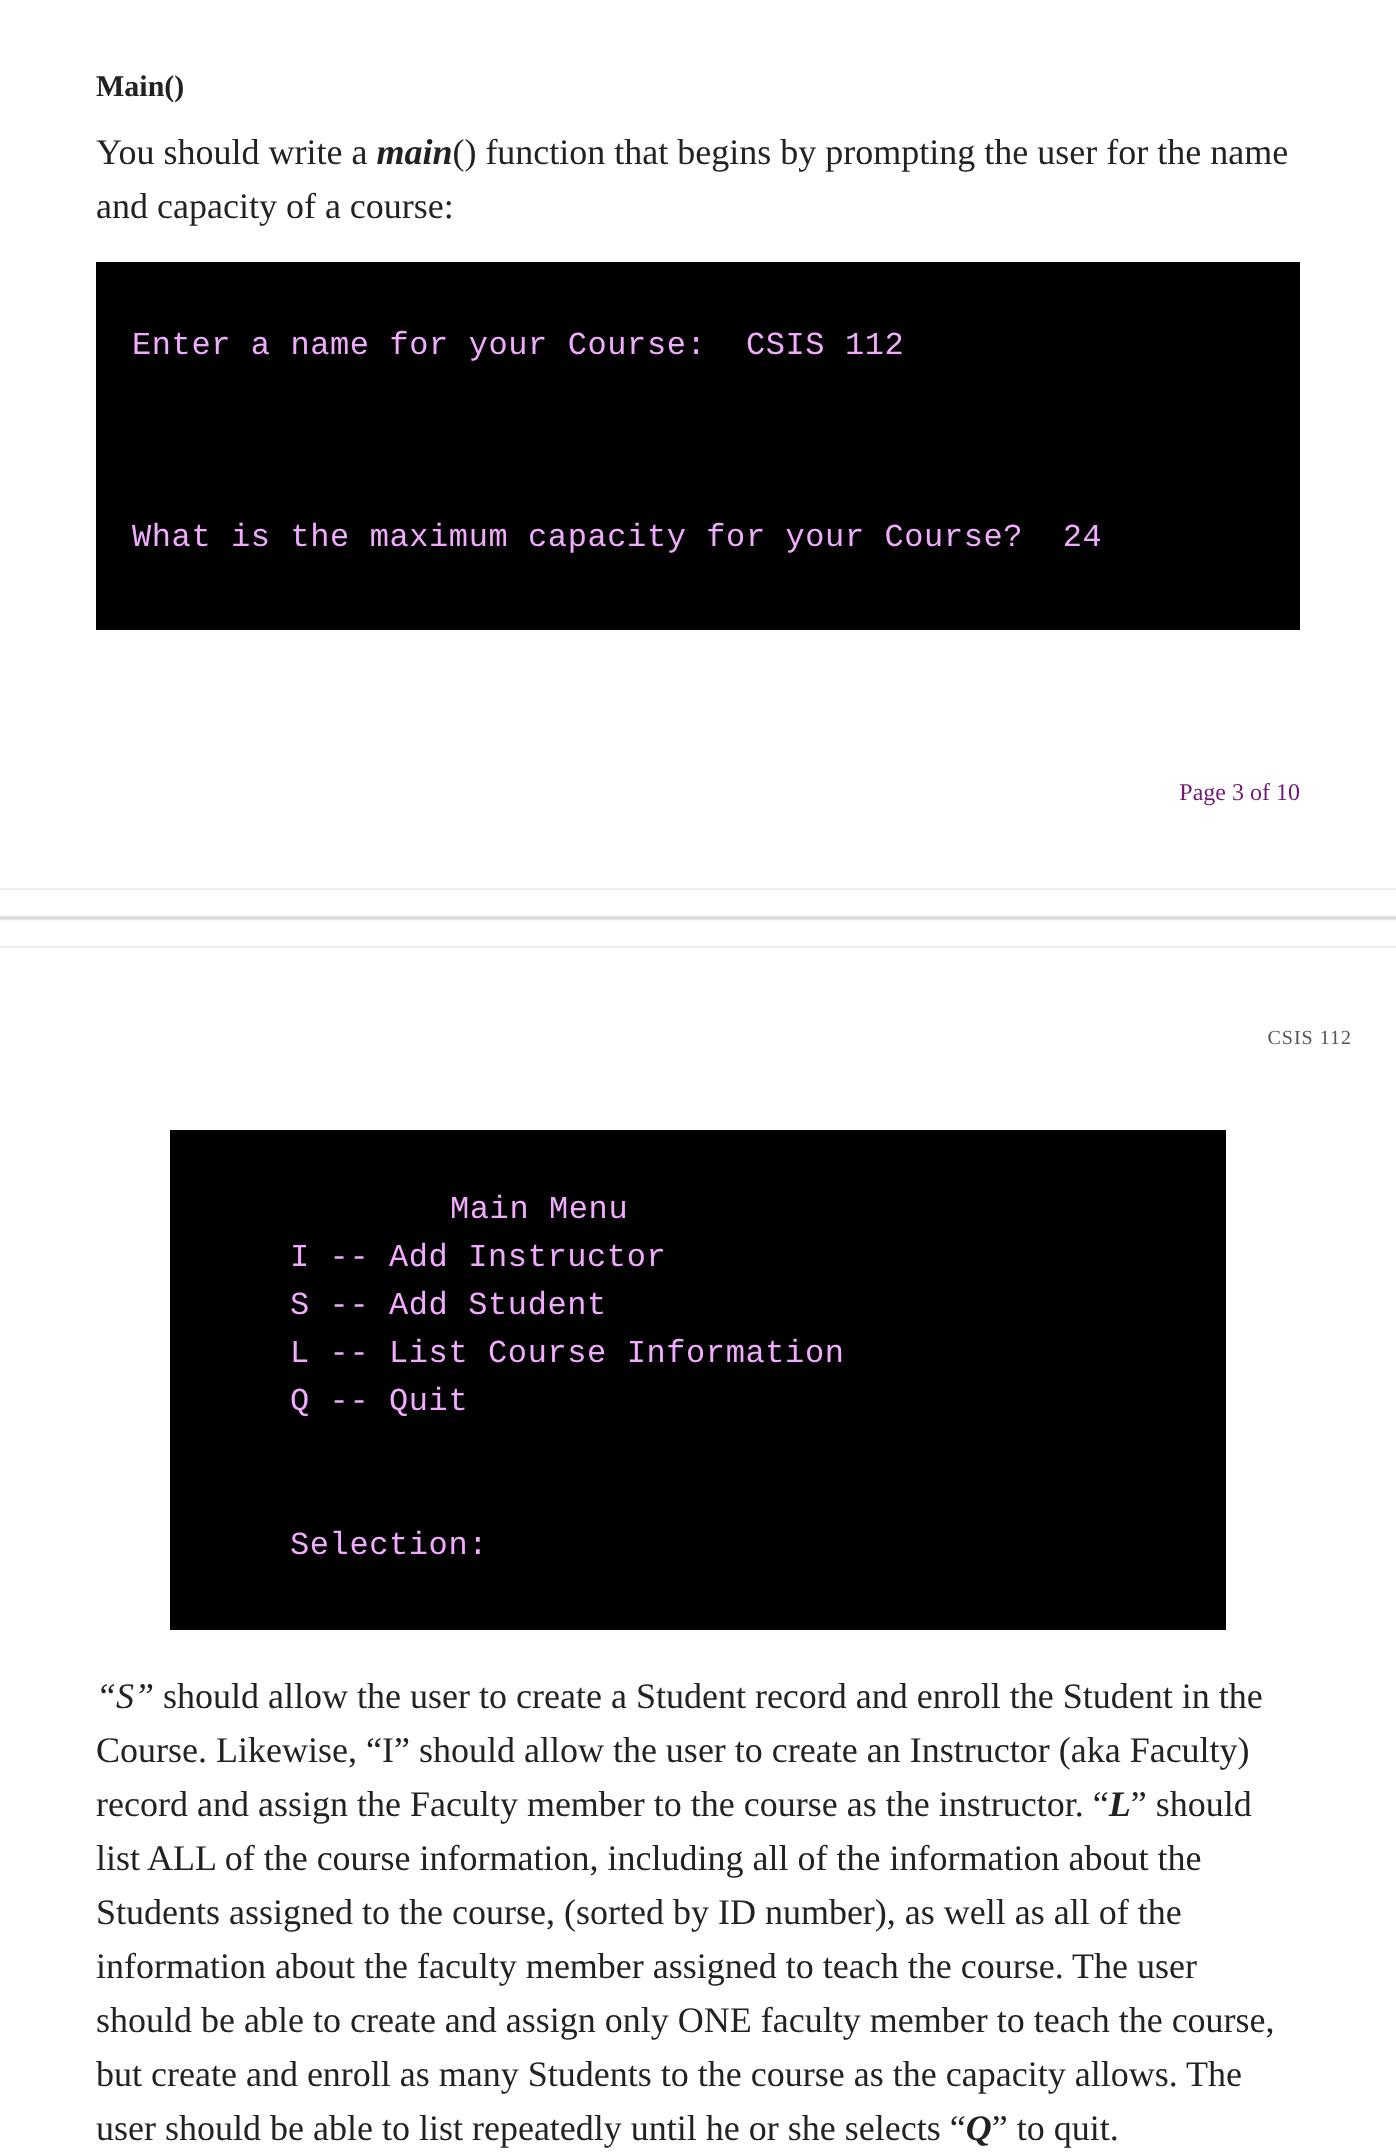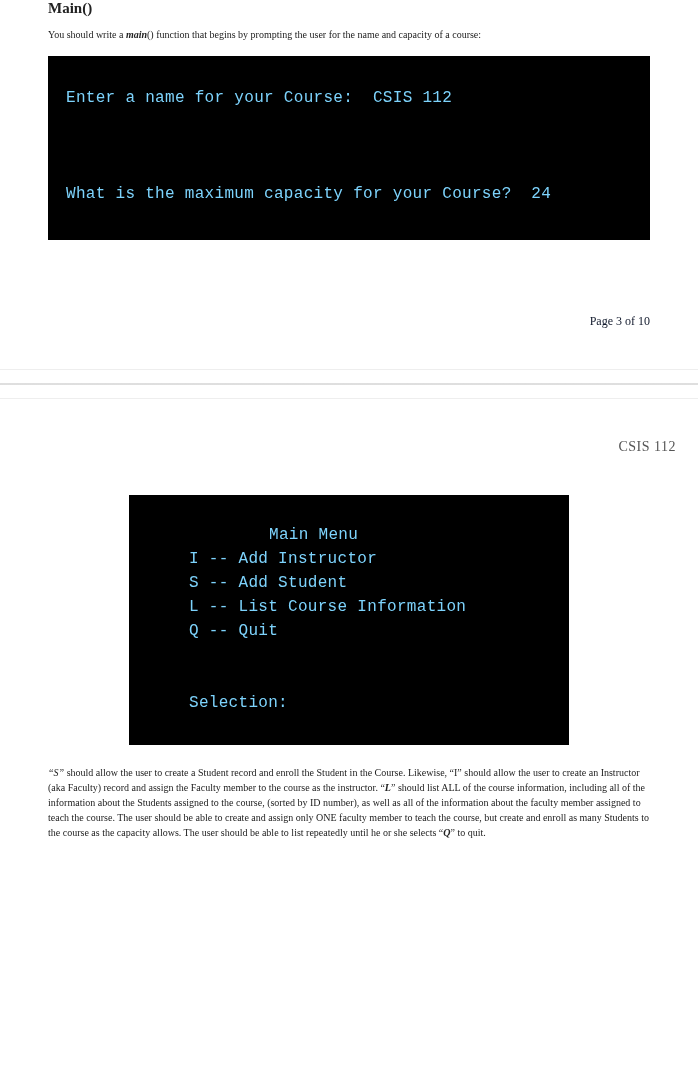--- a/index.html
+++ b/index.html
@@ -5,70 +5,71 @@
   * { box-sizing: border-box; margin: 0; padding: 0; }
   body {
     font-family: Georgia, 'Times New Roman', serif;
     font-size: 14px;
     color: #222;
     background: #fff;
     width: 698px;
   }
   .page-section {
     padding: 0 48px;
+    margin-top: 36px;
   }
   .heading {
     font-weight: bold;
     font-size: 15px;
     margin-bottom: 10px;
   }
   .para {
     line-height: 1.5;
     margin-bottom: 14px;
-    font-size: 10px;
+    font-size: 18px;
   }
   .ital-bold { font-style: italic; font-weight: bold; }
   .ital { font-style: italic; }
   .console {
     background: #000;
-    color: #7dd3fc;
+    color: #f0abfc;
     font-family: 'Courier New', Courier, monospace;
     font-size: 16px;
     padding: 30px 18px 34px 18px;
     line-height: 1.5;
     white-space: pre;
     margin-bottom: 14px;
     letter-spacing: 0.3px;
   }
   .console.narrow {
-    width: 440px;
+    width: 528px;
     margin: 0 auto 20px auto;
     padding: 28px 0 30px 60px;
     font-size: 16px;
   }
   .menu-title-line { 
      padding-left: 80px;
   }
   .page-num {
     text-align: right;
     font-size: 12px;
-    color: #0f172a;
+    color: #701a75;
     padding: 60px 48px 40px 0;
     font-family: 'Times New Roman', serif;
   }
   .page-break {
     height: 30px;
     background: linear-gradient(to bottom, #fff 0%, #fff 45%, #e0e0e0 48%, #d4d4d4 50%, #e0e0e0 52%, #fff 55%, #fff 100%);
     border-top: 1px solid #eee;
     border-bottom: 1px solid #eee;
     margin-bottom: 40px;
   }
   .course-header {
     text-align: right;
-    font-size: 14px;
+    font-size: 10px;
     color: #555;
     letter-spacing: 0.5px;
     padding-right: 22px;
     margin-bottom: 40px;
     font-family: 'Times New Roman', serif;
   }
 </style>
 </head>
 <body>
 

